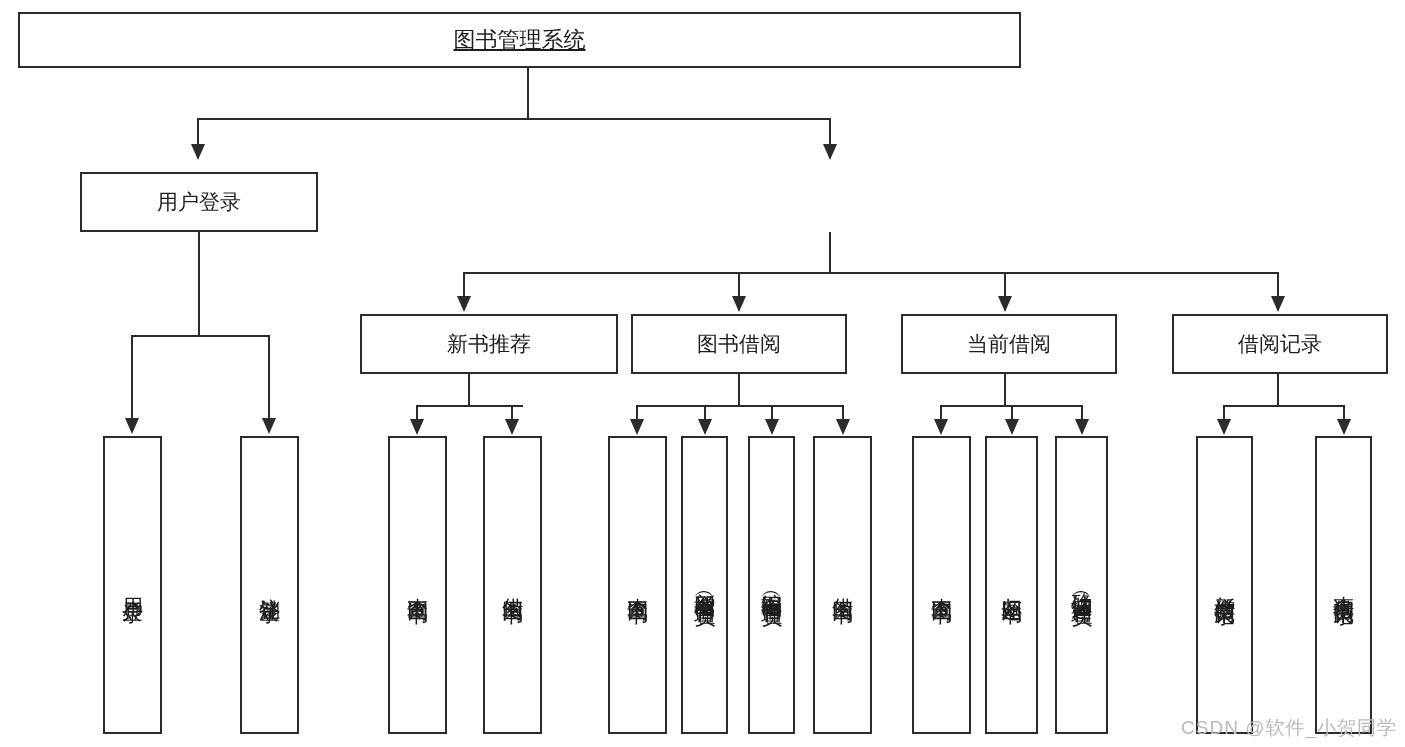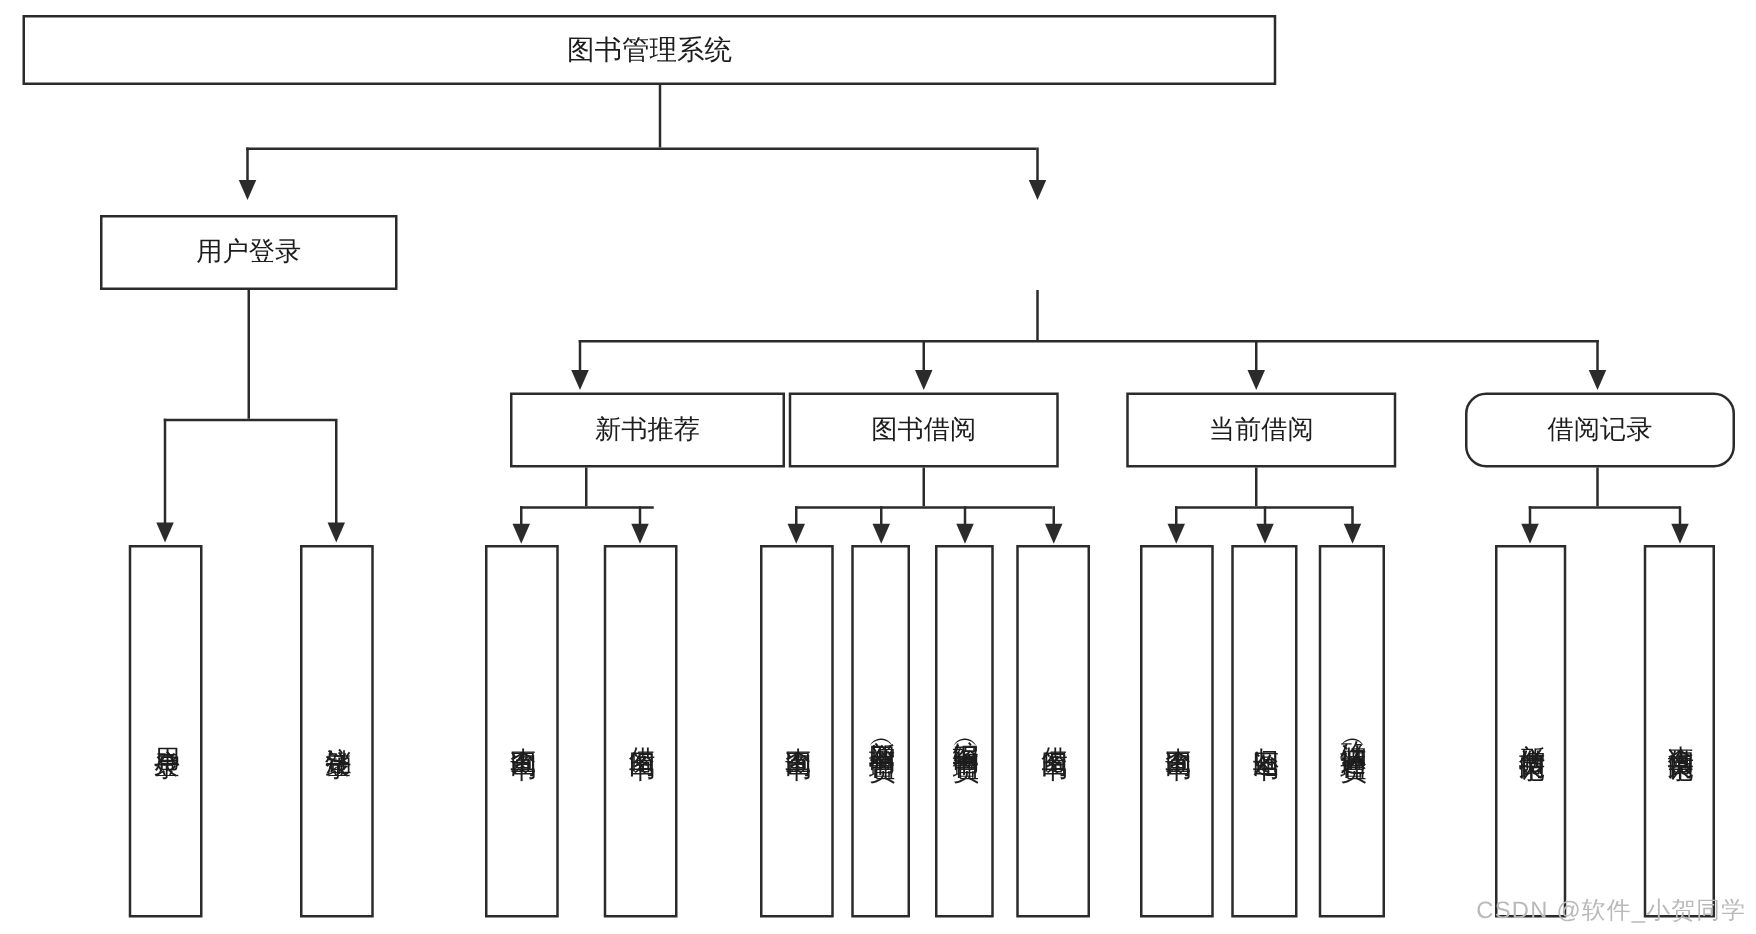--- a/index.html
+++ b/index.html
@@ -20,21 +20,21 @@
     box-sizing:border-box;
     border:2px solid #2b2b2b;
     background:#ffffff;
     display:flex;
     align-items:center;
     justify-content:center;
     text-align:center;
     color:#1d1d1d;
     line-height:1.25;
   }
-  .node.root{ font-size:22px; }
+  .node.root{ font-size:22px;text-decoration:underline; }
   .node.lvl2{ font-size:21px; }
   .node.lvl3{ font-size:21px; }
   .node.leaf{
     font-size:21px;
     writing-mode:vertical-rl;
     text-orientation:upright;
     letter-spacing:2px;
     padding:6px 0;
     white-space:nowrap;
   }
@@ -101,30 +101,30 @@
   <div class="hline" style="left:463px;top:272px;width:816px;"></div>
   <div class="vline" style="left:463px;top:272px;height:26px;"></div>
   <div class="arrow" style="left:457px;top:296px;"></div>
   <div class="vline" style="left:738px;top:272px;height:26px;"></div>
   <div class="arrow" style="left:732px;top:296px;"></div>
   <div class="vline" style="left:1004px;top:272px;height:26px;"></div>
   <div class="arrow" style="left:998px;top:296px;"></div>
   <div class="vline" style="left:1277px;top:272px;height:26px;"></div>
   <div class="arrow" style="left:1271px;top:296px;"></div>
 
-  <div class="node lvl3" style="left:360px;top:314px;width:220px;height:60px;margin-left:48px;">
+  <div class="node lvl3" style="left:360px;top:314px;width:258px;height:60px;">
     <span>新书推荐</span>
   </div>
   <div class="node lvl3" style="left:901px;top:314px;width:216px;height:60px;">
     <span>当前借阅</span>
   </div>
   <div class="node lvl3" style="left:631px;top:314px;width:216px;height:60px;">
     <span>图书借阅</span>
   </div>
-  <div class="node lvl3" style="left:1172px;top:314px;width:216px;height:60px;border-radius:17px;">
+  <div class="node lvl3" style="left:1172px;top:314px;width:216px;height:60px;">
     <span>借阅记录</span>
   </div>
 
   <div class="vline" style="left:468px;top:374px;height:31px;"></div>
   <div class="hline" style="left:416px;top:405px;width:107px;"></div>
   <div class="vline" style="left:416px;top:405px;height:16px;"></div>
   <div class="arrow" style="left:410px;top:419px;"></div>
   <div class="vline" style="left:511px;top:405px;height:16px;"></div>
   <div class="arrow" style="left:505px;top:419px;"></div>
 

